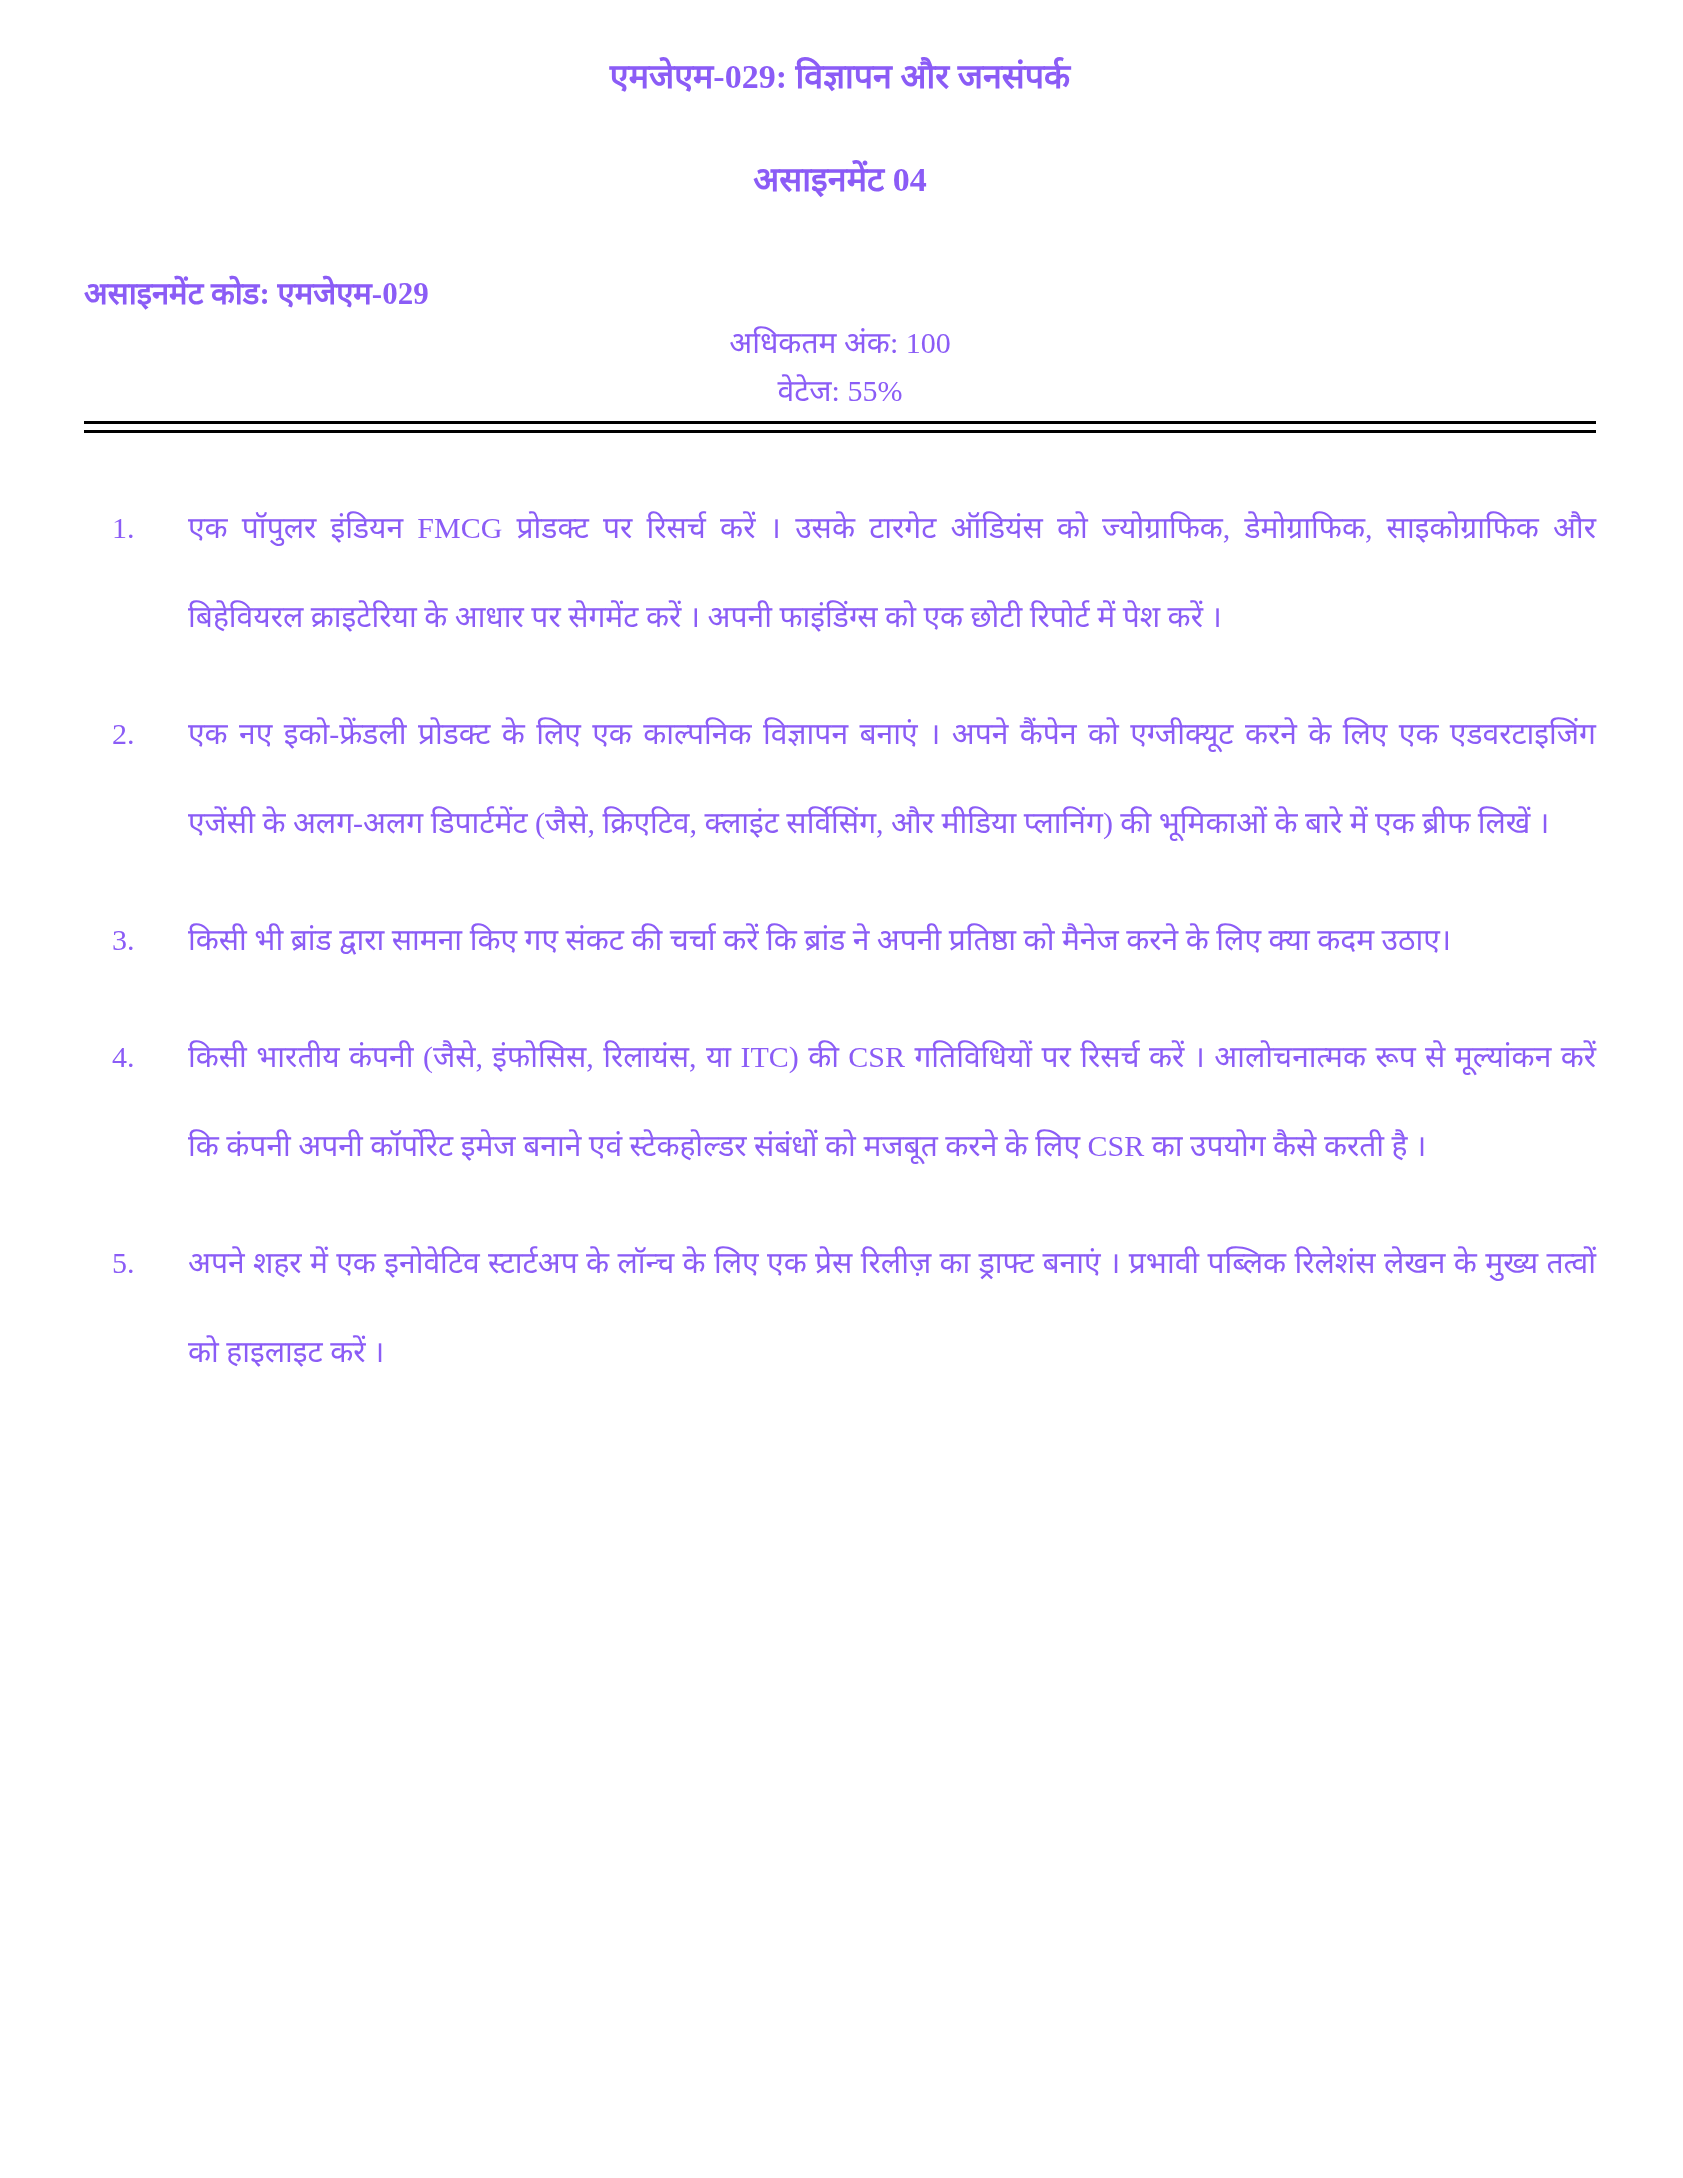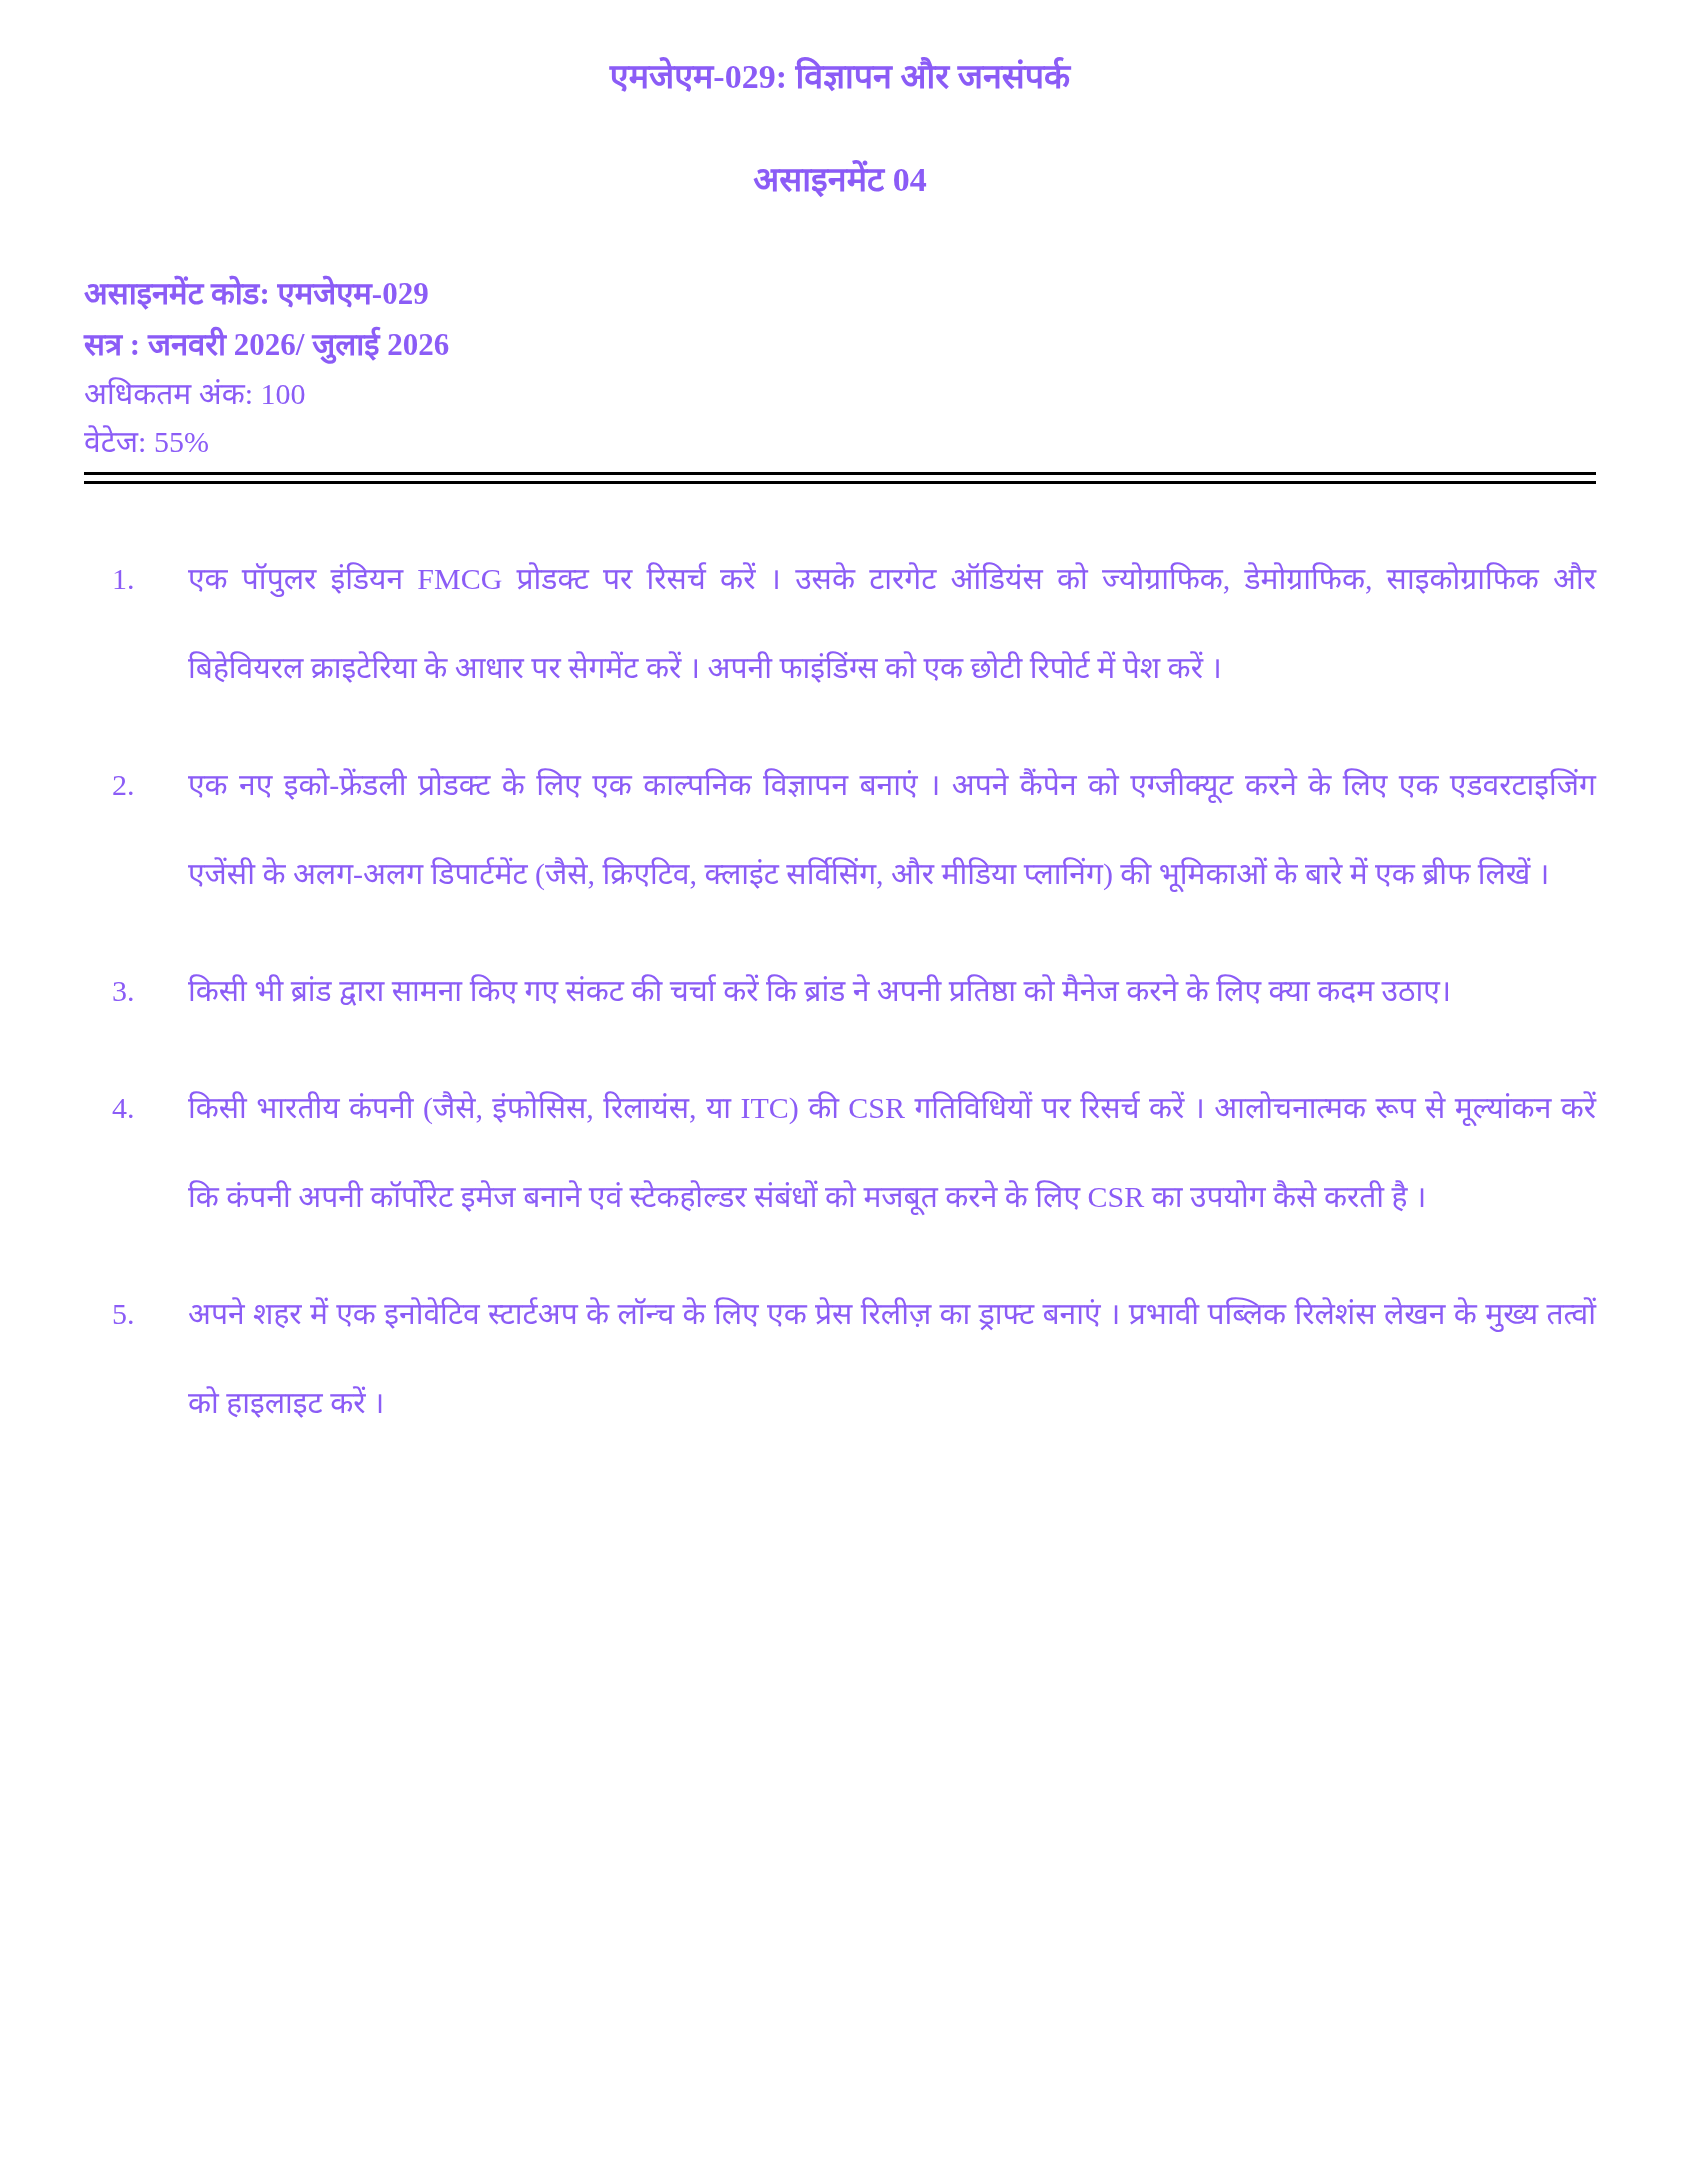--- a/index.html
+++ b/index.html
@@ -33,21 +33,21 @@
   .meta-left {
     margin-top: 65px;
     font-weight: bold;
     font-size: 31px;
     line-height: 51px;
     text-align: left;
   }
   .meta-right {
     font-size: 30px;
     line-height: 48px;
-    text-align: left;
+    text-align: center;
   }
   .rule {
     border: none;
     border-top: 3px solid #000000;
     margin: 6px 0 0 0;
   }
   .note {
     margin-top: 6px;
     font-style: italic;
     font-size: 30px;
@@ -84,21 +84,20 @@
 
 <div class="page">
 
   <div class="title">एमजेएम-029: विज्ञापन और जनसंपर्क</div>
 
   <div class="title title-assignment">असाइनमेंट 04</div>
 
 
   <div class="meta-left">
     <div>असाइनमेंट कोड: एमजेएम-029</div>
-    <div>सत्र : जनवरी 2026/ जुलाई 2026</div>
   </div>
 
   <div class="meta-right">
     <div>अधिकतम अंक: 100</div>
     <div>वेटेज: 55%</div>
   </div>
 
   <div class="rule"></div>
 
 

